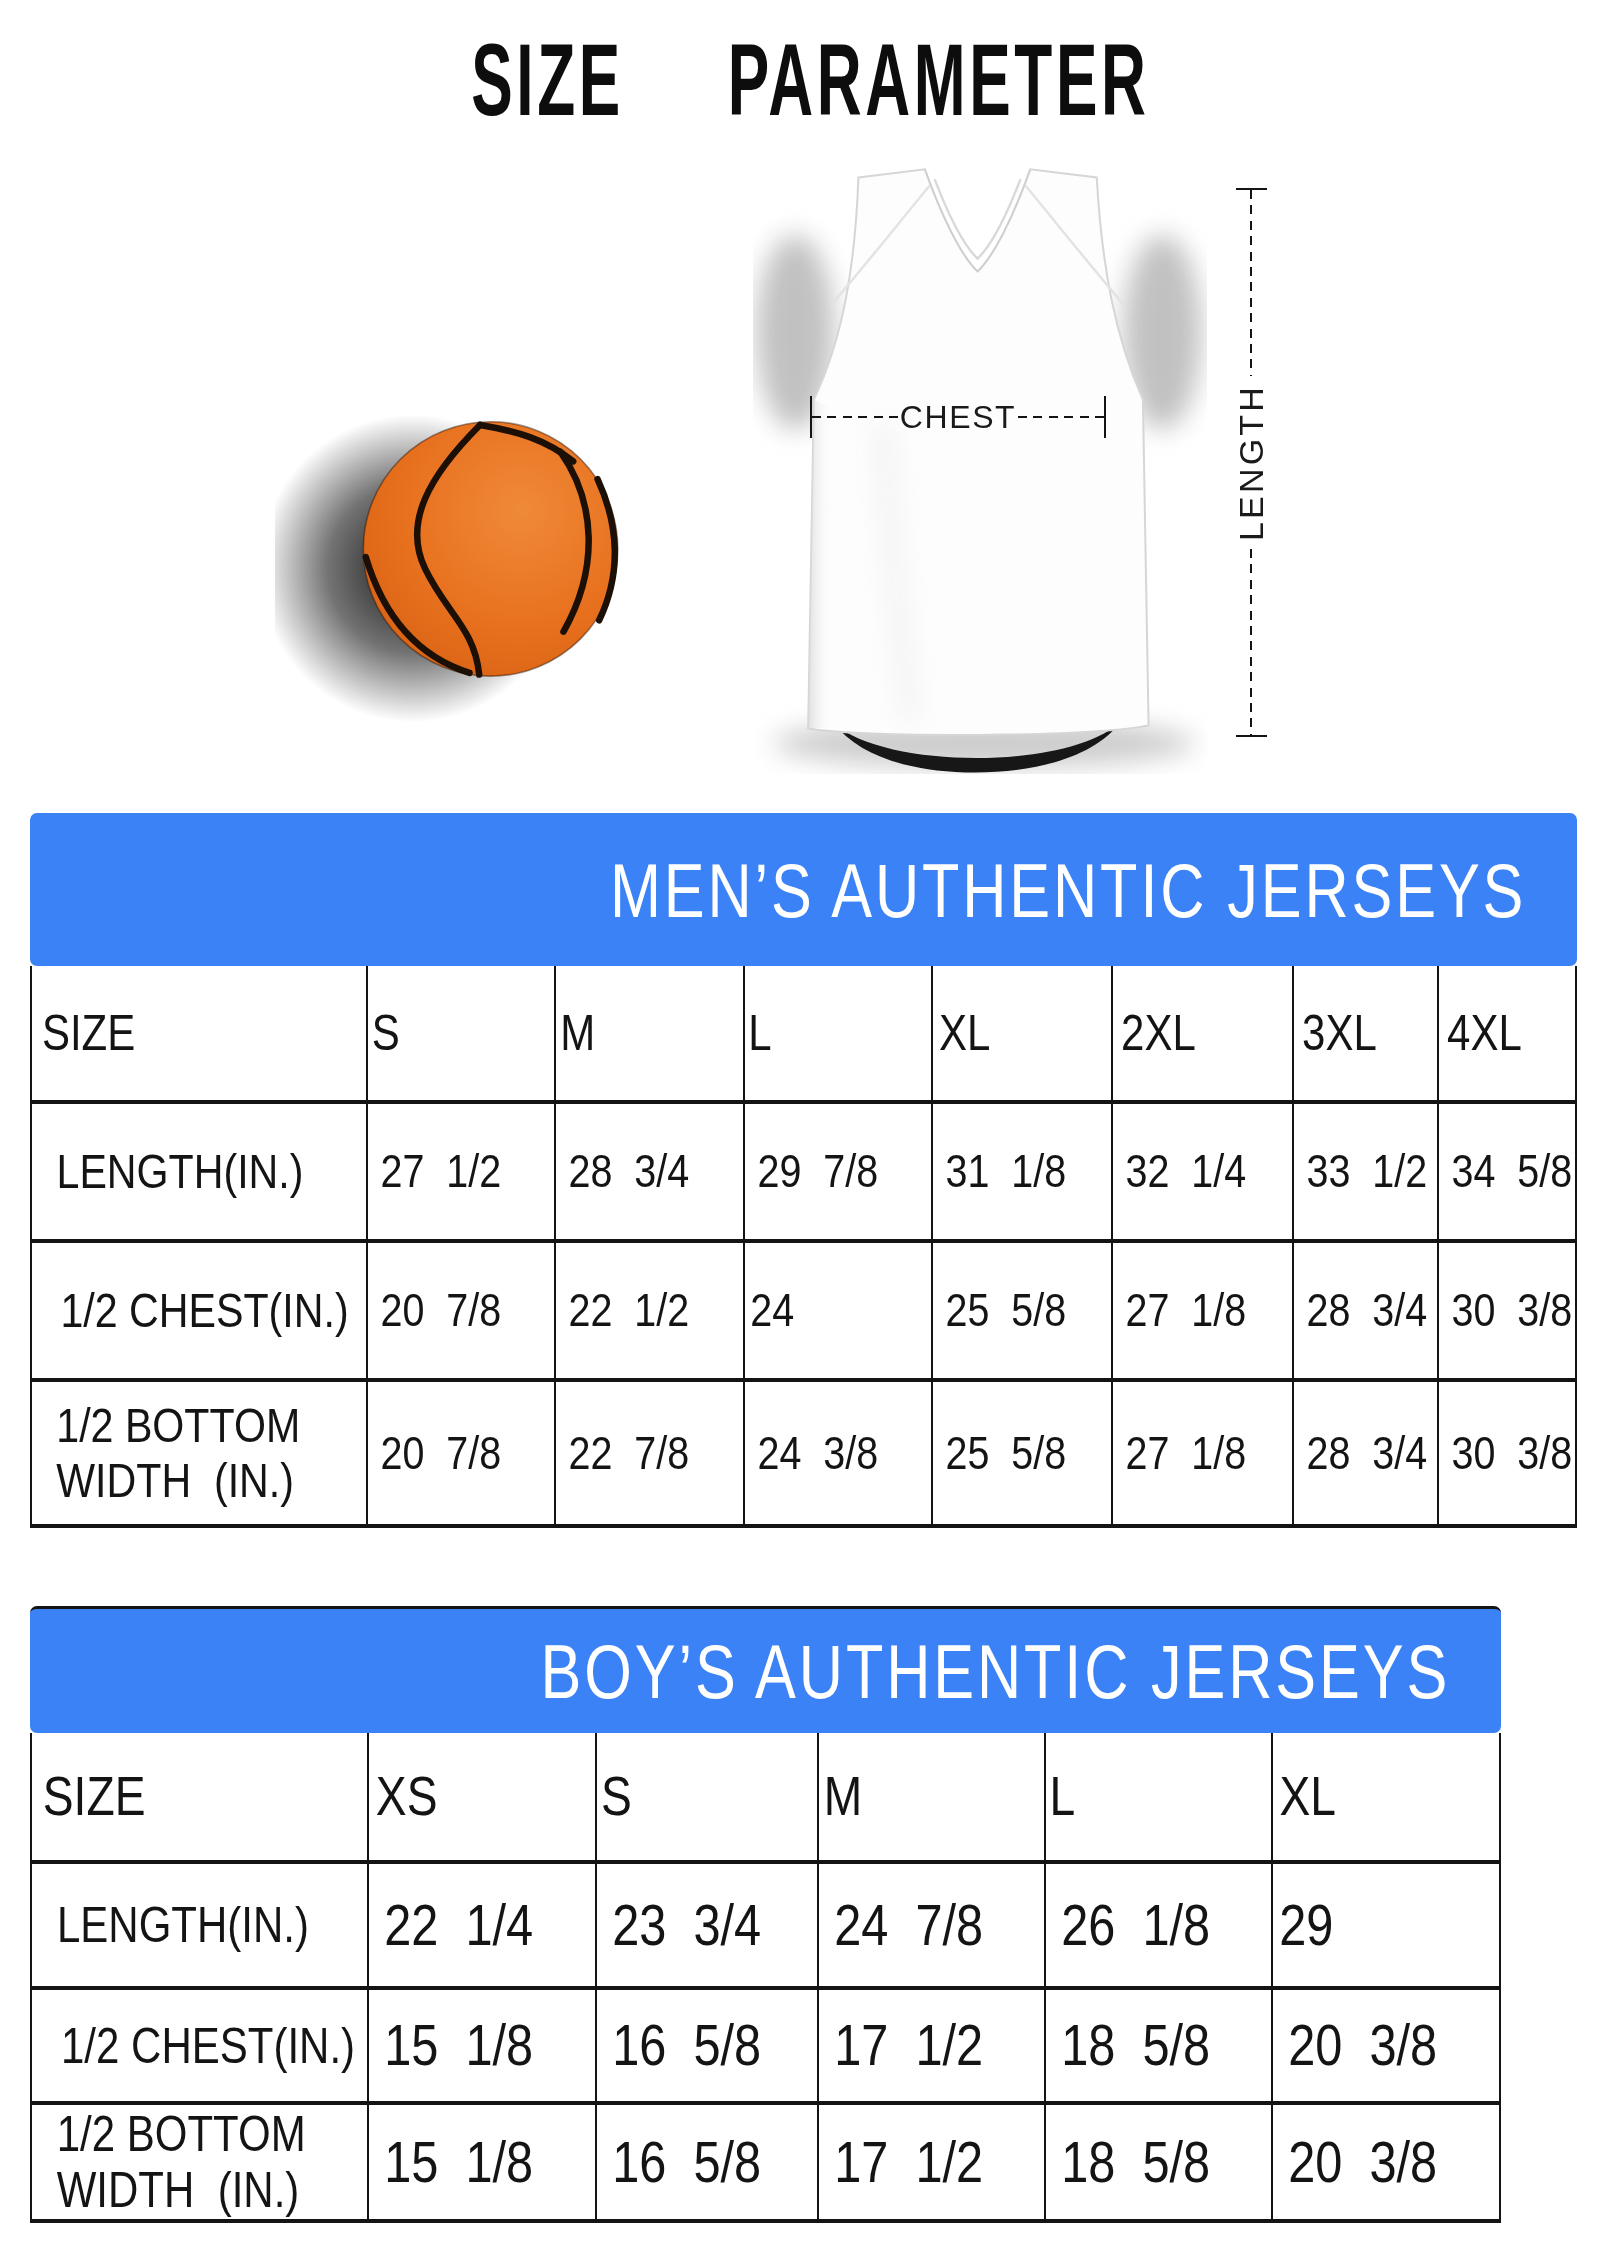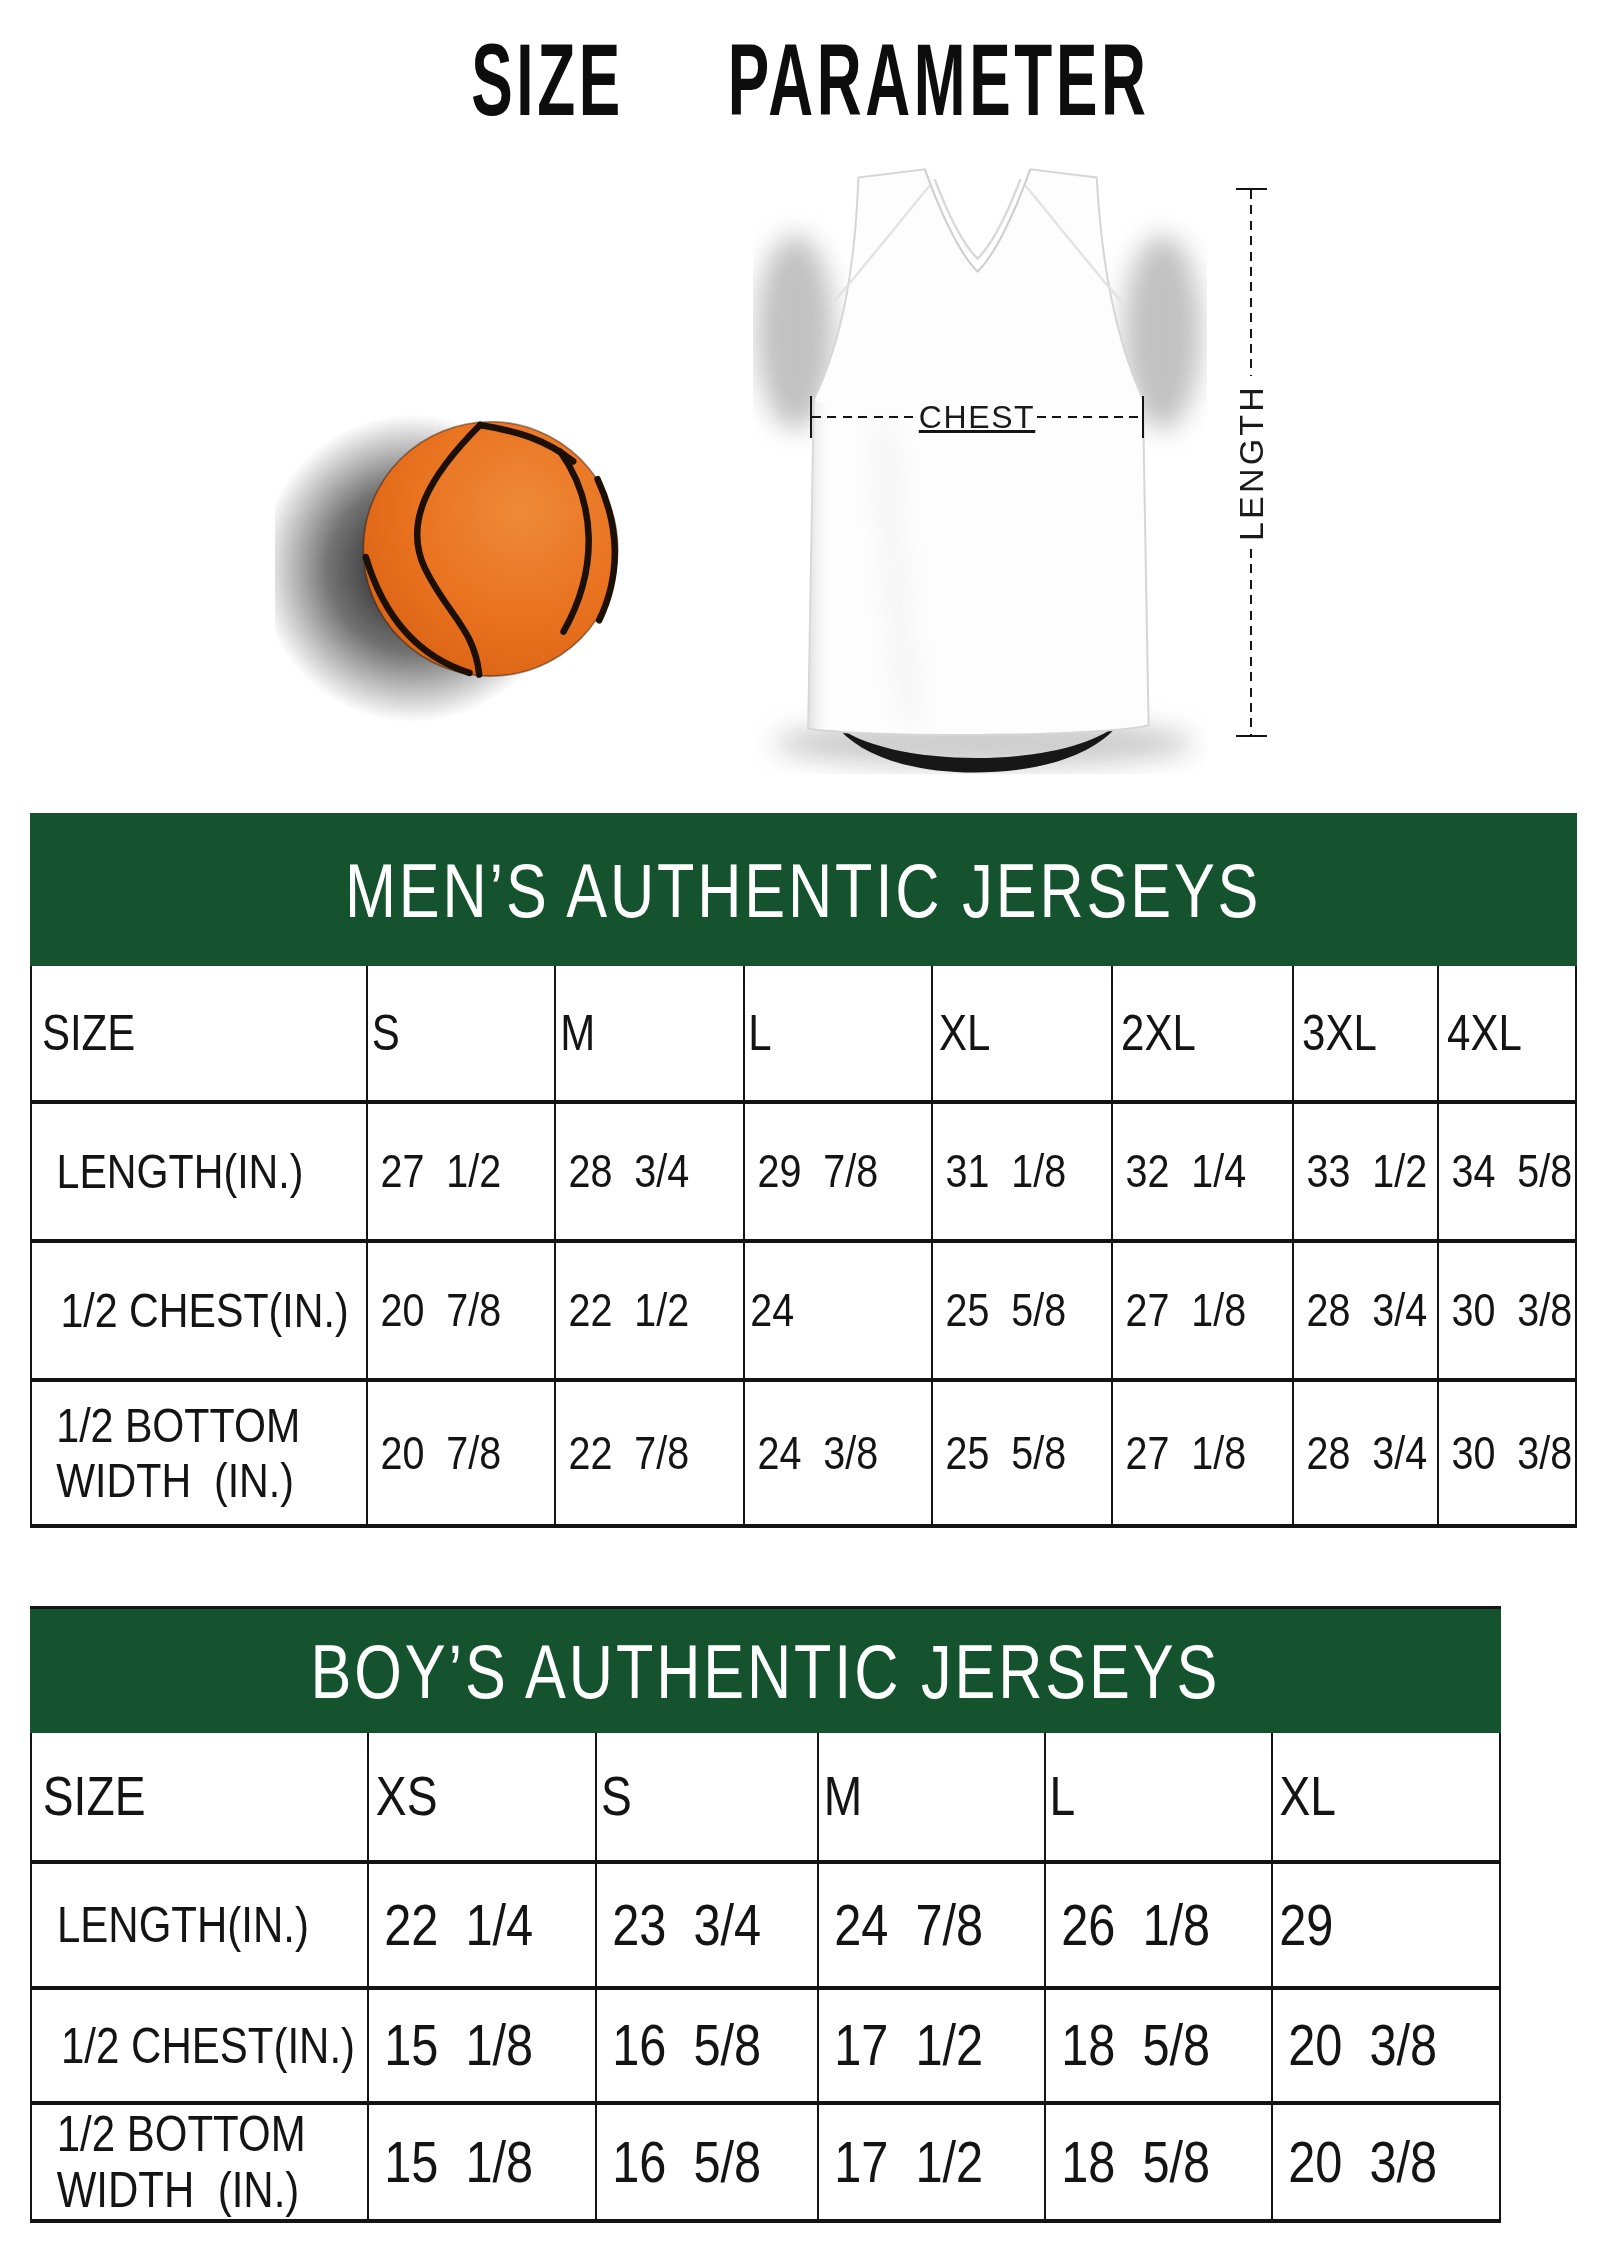--- a/index.html
+++ b/index.html
@@ -9,29 +9,29 @@
   
   #title-wrap { top:21px; left:0; width:1620px; text-align:center; }
   #title-wrap .t {
     display:inline-block; font-size:84px; font-weight:700; letter-spacing:4.9px; word-spacing:42px;
     transform:scale(0.74,1.22); transform-origin:center top; white-space:pre; color:#0d0d0d;
   }
 
   
   .tick-v { width:2.4px; height:42px; background:#141414; }
   .dash-h { height:2.4px; flex:1; background:repeating-linear-gradient(90deg,#141414 0 9px,transparent 9px 15.4px); }
-  #chest-dim { left:810px; top:396px; width:334px; height:42px; display:flex; align-items:center;text-decoration:underline; }
+  #chest-dim { left:810px; top:396px; width:296px; height:42px; display:flex; align-items:center; }
   #chest-dim .lbl { font-size:32px; letter-spacing:1.6px; padding:0 1.6px; color:#1a1a1a; }
   .tick-h { height:2.4px; width:31px; background:#141414; }
   .dash-v { width:2.4px; flex:1; background:repeating-linear-gradient(180deg,#141414 0 9px,transparent 9px 15.4px); }
   #length-dim { left:1230px; top:188px; height:549px; width:42px; display:flex; flex-direction:column; align-items:center; }
   #length-dim .lbl { writing-mode:vertical-rl; transform:rotate(180deg); font-size:34px; letter-spacing:3.2px; margin:8px 0; color:#1a1a1a; }
 
   
-  .band { background:#14532d; display:flex; align-items:center; justify-content:center; }
+  .band { background:#3b82f6; display:flex; align-items:center; justify-content:flex-end;border-radius:7px; }
   .band .bt { color:#ffffff; font-size:68px; letter-spacing:3.2px; transform:scale(0.9,1.12); white-space:pre; }
   table.sz { border-collapse:collapse; width:100%; table-layout:fixed; background:#fff; }
   table.sz td { border:2.4px solid #141414; border-top:none; border-bottom:4px solid #141414; text-align:left; vertical-align:middle; padding:1px; }
   table.sz tr:last-child td { border-bottom-width:4.9px; }
   .cx { display:inline-block; transform:scaleX(0.84); transform-origin:center; white-space:pre; line-height:1.12; }
   #mens-wrap  { left:30px; top:813px; width:1547px; }
   #mens-wrap .band { height:153px; }
   #boys-wrap  { left:30px; top:1594px; width:1471px;margin-top:12px; }
   #boys-wrap .band { height:124px; border-top:3.2px solid #141414; }
   .m-size .cx { font-size:50px; }

